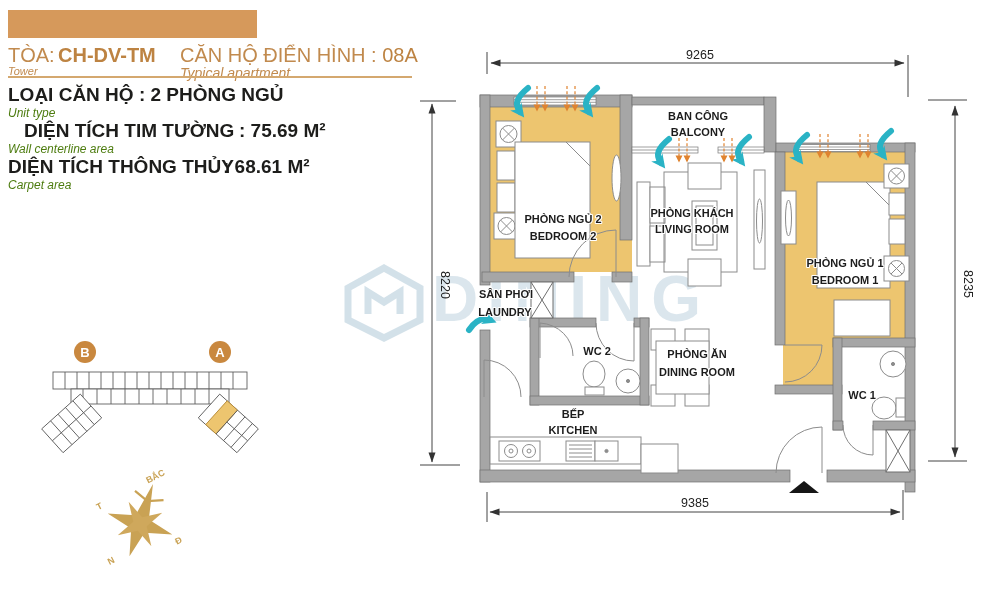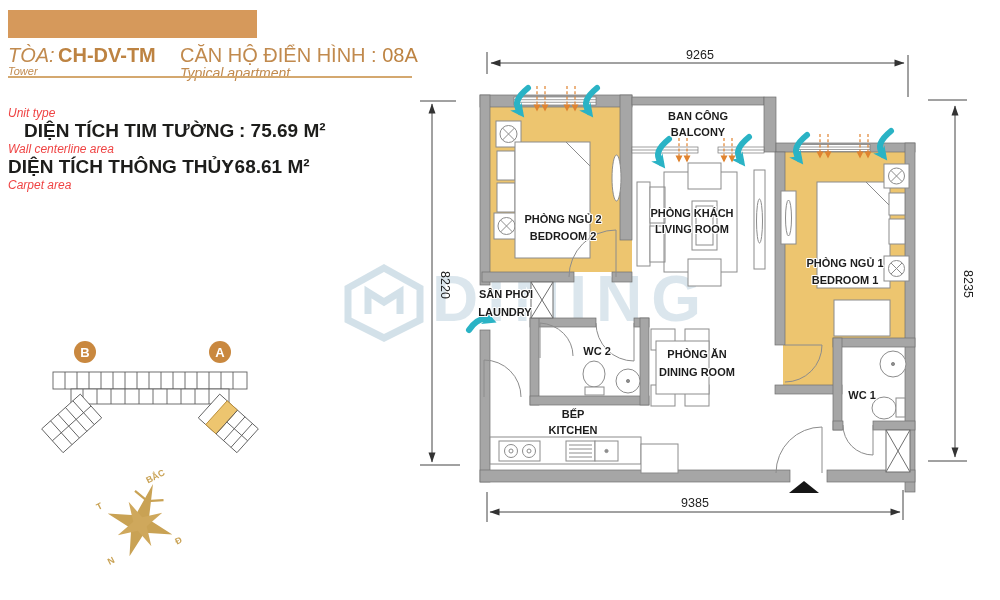--- a/index.html
+++ b/index.html
@@ -2,29 +2,29 @@
 <html><head>
 <meta charset="utf-8">
 <style>
   html,body{margin:0;padding:0;background:#fff;}
   .page{position:relative;width:1000px;height:600px;background:#fff;overflow:hidden;
         font-family:"Liberation Sans","DejaVu Sans",sans-serif;}
   .abs{position:absolute;}
   
   .header-bar{left:8px;top:10px;width:249px;height:28px;background:#d6995b;}
   .hrow{left:8px;top:44px;width:410px;height:34px;color:#c18a4e;}
-  .tower-label{position:absolute;left:0;top:0;font-size:20px;font-style:italic;}
+  .tower-label{position:absolute;left:0;top:0;font-size:20px;}
   .tower-value{position:absolute;left:50px;top:0;font-size:20px;font-weight:bold;color:#bd8342;}
   .tower-sub{position:absolute;left:0;top:21px;font-size:11px;font-style:italic;}
   .apt-label{position:absolute;left:172px;top:0;font-size:20px;}
   .apt-value{font-weight:normal;color:#bd8342;}
   .apt-sub{position:absolute;left:172px;top:21px;font-size:14px;font-style:italic;}
   .separator{left:8px;top:76px;width:404px;height:2px;background:#d4a86f;}
   .spec{color:#1d1d1b;font-weight:bold;font-size:19px;white-space:nowrap;}
-  .spec-sub{color:#ef4444;font-size:12px;font-style:italic;}
+  .spec-sub{color:#4d7c0f;font-size:12px;font-style:italic;}
   .spec-label{display:inline-block;width:215px;}
   
   .wm-text{left:432px;top:262px;font-size:64px;font-weight:bold;letter-spacing:9px;
            color:rgba(175,200,215,0.45);white-space:nowrap;}
   
   svg text{font-family:"Liberation Sans","DejaVu Sans",sans-serif;}
   .rl{font-size:11px;font-weight:bold;fill:#1c1c1c;text-anchor:middle;
       paint-order:stroke;stroke:#ffffff;stroke-width:2.2px;stroke-linejoin:round;}
   .dim{font-size:12.5px;fill:#222;text-anchor:middle;}
   .badge-t{font-size:13px;font-weight:bold;fill:#fff;text-anchor:middle;}
@@ -46,20 +46,21 @@
   <div class="abs header-bar"></div>
   <div class="abs hrow">
     <span class="tower-label">TÒA:</span>
     <span class="tower-value">CH-DV-TM</span>
     <span class="tower-sub">Tower</span>
     <span class="apt-label"><span>CĂN HỘ ĐIỂN HÌNH : </span><span class="apt-value">08A</span></span>
     <span class="apt-sub">Typical apartment</span>
   </div>
   <div class="abs separator"></div>
 
+  <div class="abs spec" style="left:8px;top:84px">LOẠI CĂN HỘ : 2 PHÒNG NGỦ</div>
   <div class="abs spec-sub" style="left:8px;top:106px">Unit type</div>
 
   <div class="abs spec" style="left:24px;top:120px">
     <span class="spec-label">DIỆN TÍCH TIM TƯỜNG</span><span>: 75.69 M²</span>
   </div>
   <div class="abs spec-sub" style="left:8px;top:142px">Wall centerline area</div>
 
   <div class="abs spec" style="left:8px;top:156px">
     <span class="spec-label">DIỆN TÍCH THÔNG THỦY</span><span>: 68.61 M²</span>
   </div>

